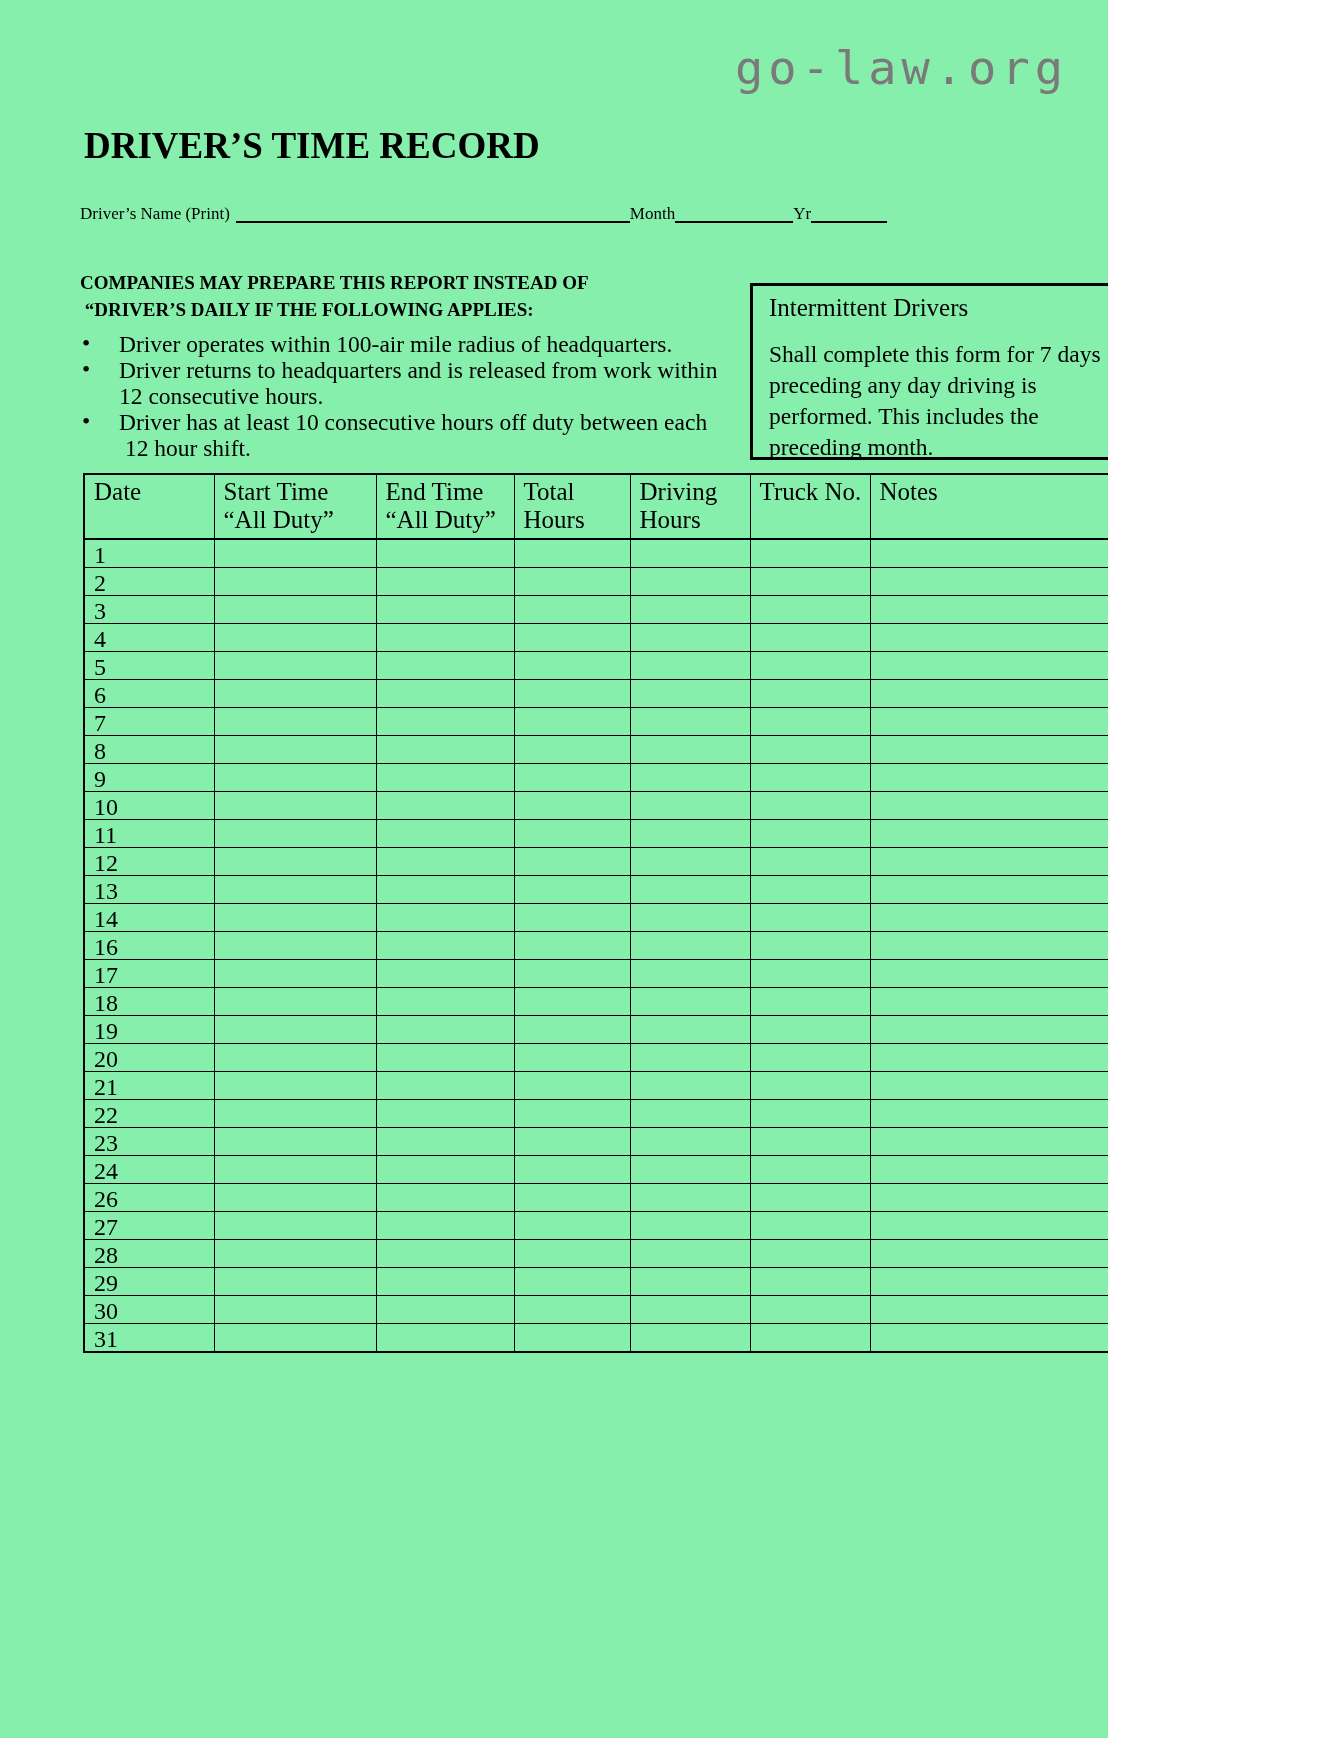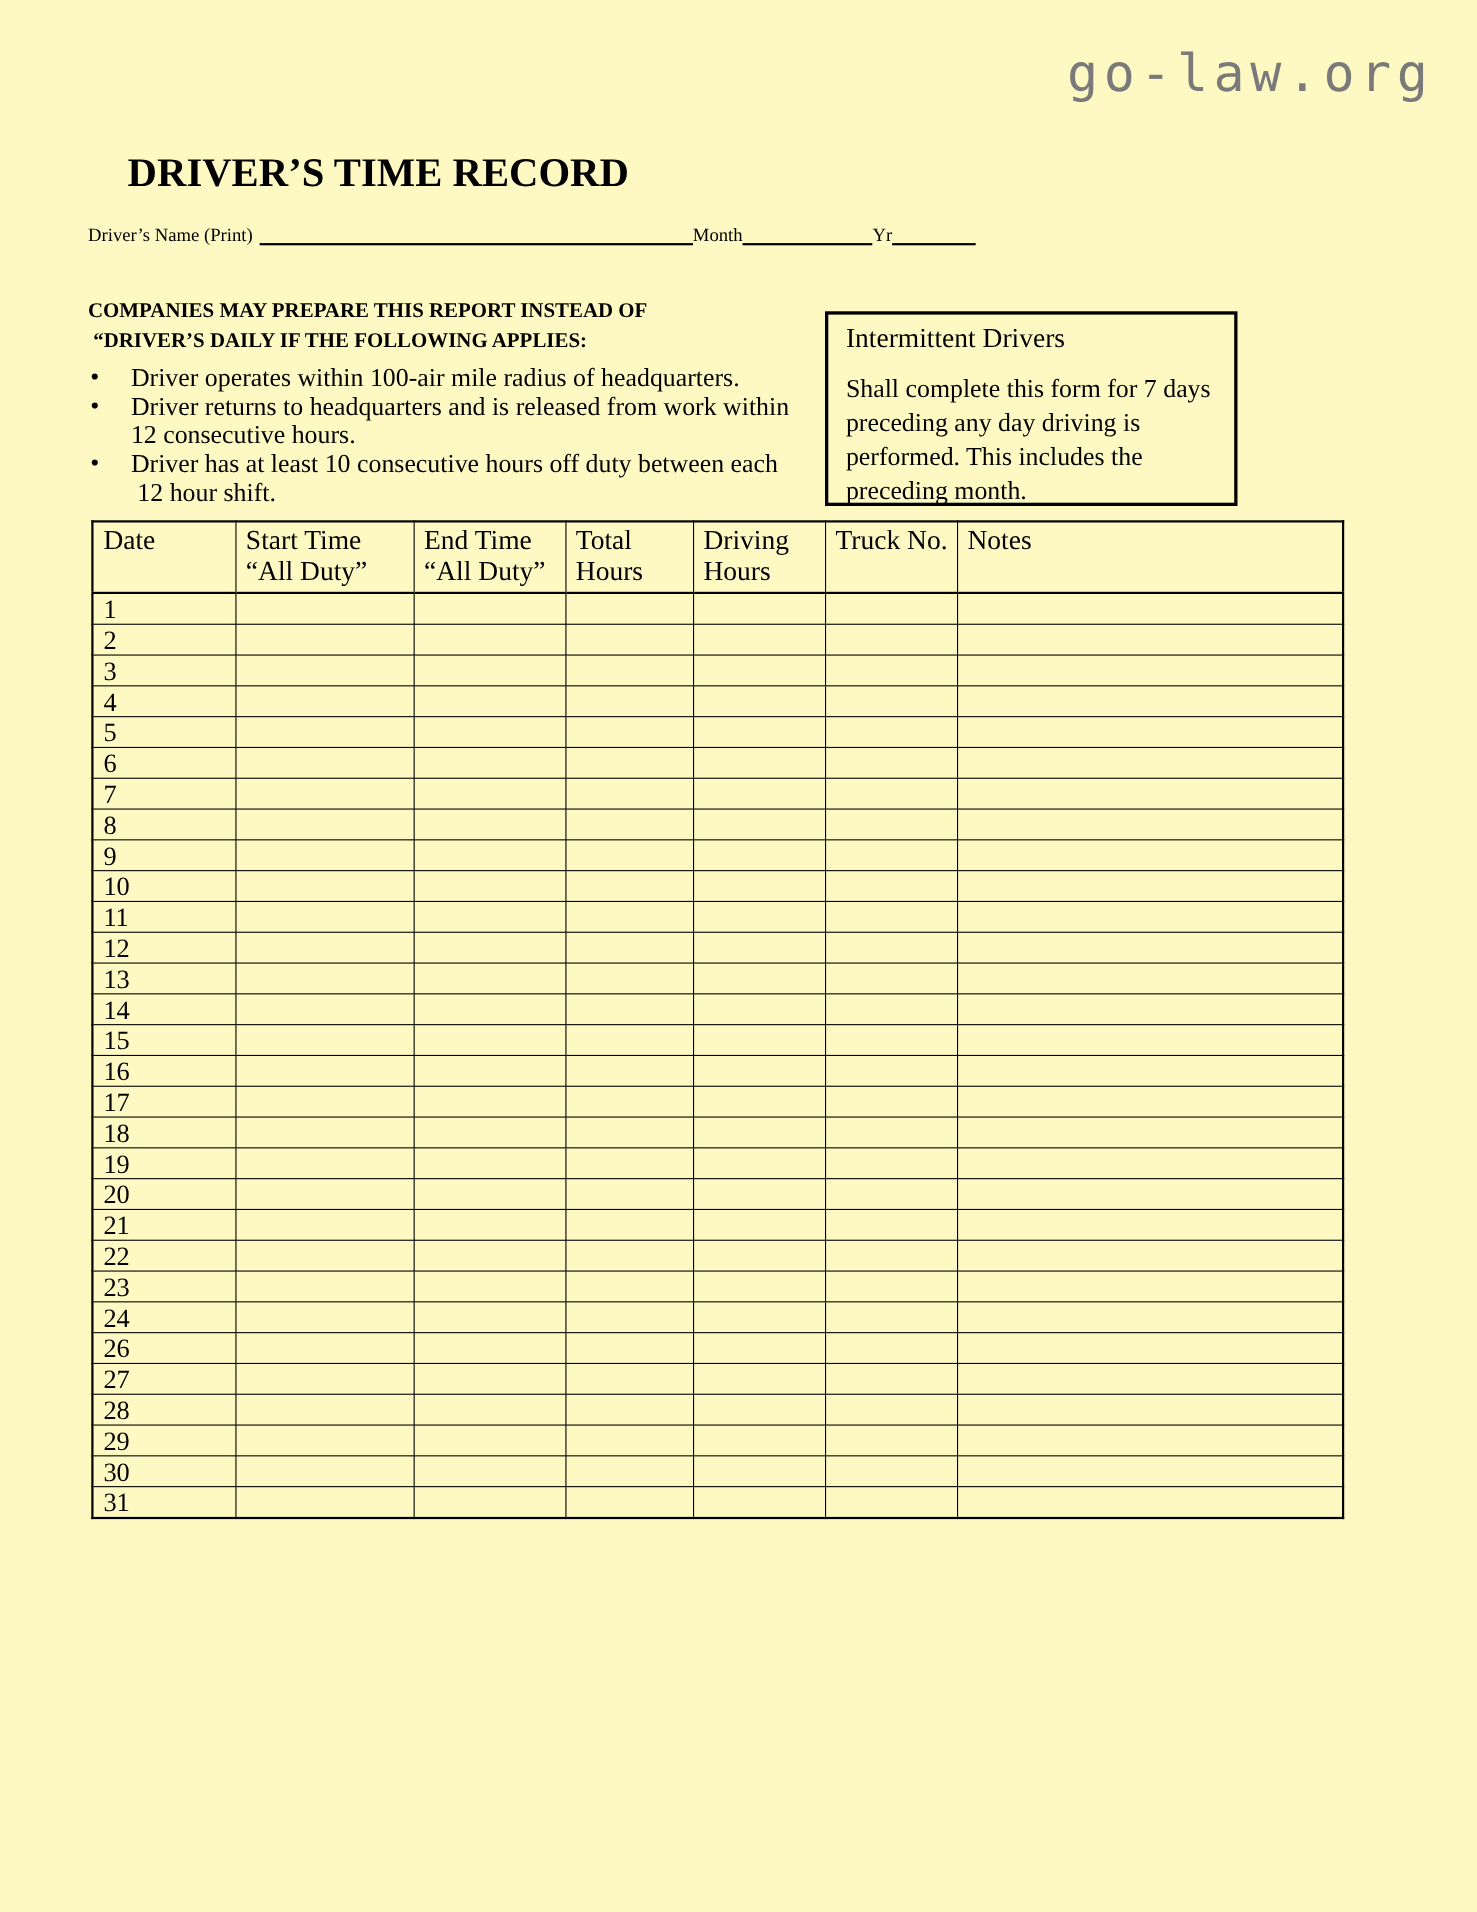--- a/index.html
+++ b/index.html
@@ -1,20 +1,20 @@
 <!DOCTYPE html>
 <html><head>
 <meta charset="utf-8">
 <style>
   html, body { margin:0; padding:0; background:#ffffff; }
   .page {
     position:relative;
-    width:1343px;
+    width:1108px;
     height:1738px;
-    background:#fef9c3;
+    background:#86efac;
     font-family:"Liberation Serif", serif;
     color:#000000;
     overflow:hidden;
   }
 
   
   .logo {
     position:absolute;
     top:40px;
     right:40px;
@@ -22,25 +22,24 @@
     font-size:47px;
     letter-spacing:5px;
     color:#7a7a7a;
     white-space:nowrap;
   }
 
   
   .title {
     position:absolute;
     left:84px;
-    top:136px;
+    top:124px;
     font-size:37px;
     font-weight:700;
     white-space:nowrap;
-    margin-left:32px;
   }
 
   
   .name-line {
     position:absolute;
     left:80px;
     top:204px;
     font-size:17px;
     white-space:nowrap;
   }
@@ -324,29 +323,20 @@
         <tr>
           <td>14</td>
           <td></td>
           <td></td>
           <td></td>
           <td></td>
           <td></td>
           <td></td>
         </tr>
         <tr>
-          <td>15</td>
-          <td></td>
-          <td></td>
-          <td></td>
-          <td></td>
-          <td></td>
-          <td></td>
-        </tr>
-        <tr>
           <td>16</td>
           <td></td>
           <td></td>
           <td></td>
           <td></td>
           <td></td>
           <td></td>
         </tr>
         <tr>
           <td>17</td>

